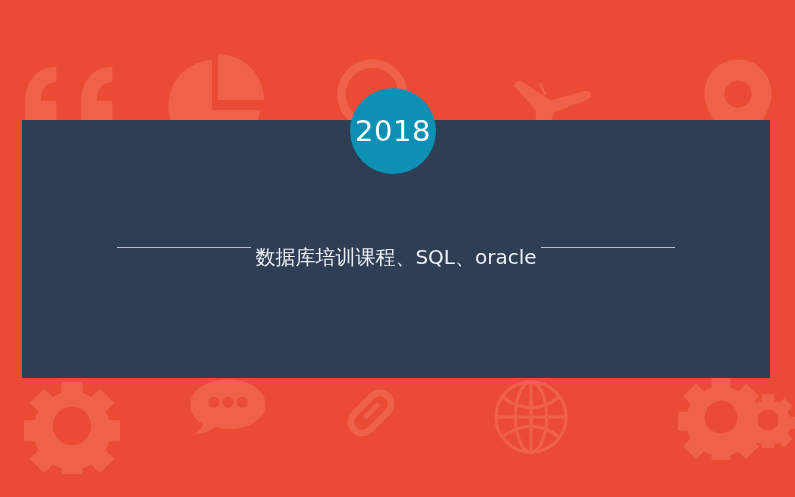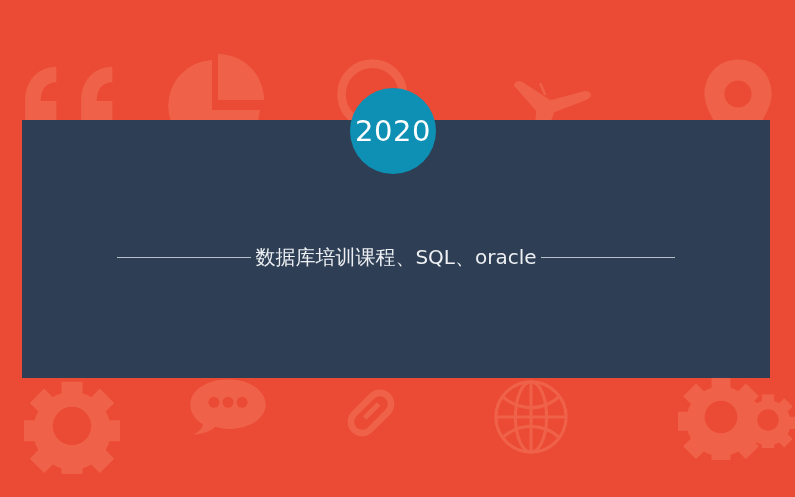--- a/index.html
+++ b/index.html
@@ -85,21 +85,21 @@
     letter-spacing: 2px;
     line-height: 1.1;
     margin: 0;
     padding-top: 26px;
     white-space: nowrap;
     font-family: "DejaVu Sans", "Liberation Sans", sans-serif;
   }
 
   .subtitle-row {
     display: flex;
-    align-items: center;
+    align-items: flex-start;
     justify-content: center;
     width: 100%;
     margin-top: 16px;
   }
   .rule {
     height: 1px;
     background: #B9BFCA;
     flex: 0 0 auto;
     width: 134px;
   }
@@ -196,16 +196,16 @@
       <div class="subtitle-row">
         <span class="rule left"></span>
         <span class="subtitle-text">数据库培训课程、SQL、oracle</span>
         <span class="rule right"></span>
       </div>
 
     </div>
   </div>
 
   <div class="year-badge">
-    <span class="year-badge-text">2020</span>
+    <span class="year-badge-text">2018</span>
   </div>
 
 </div>
 
 </body></html>

